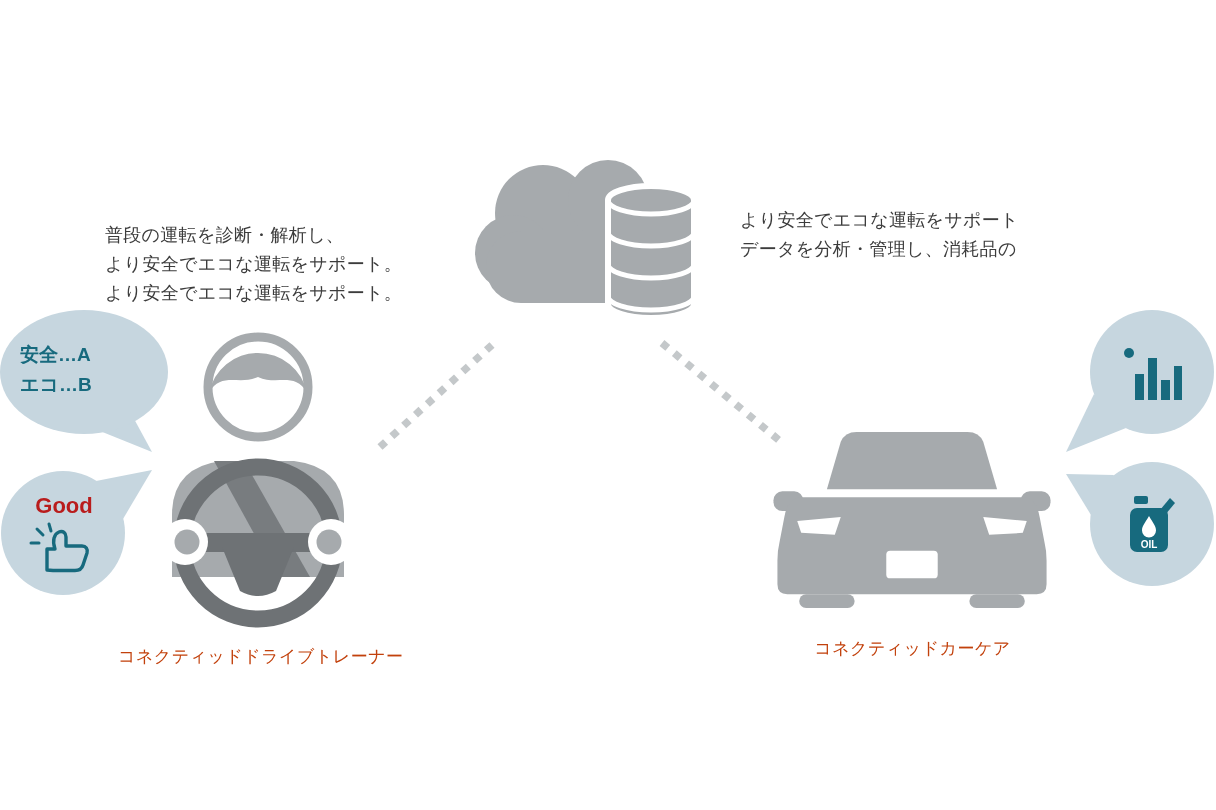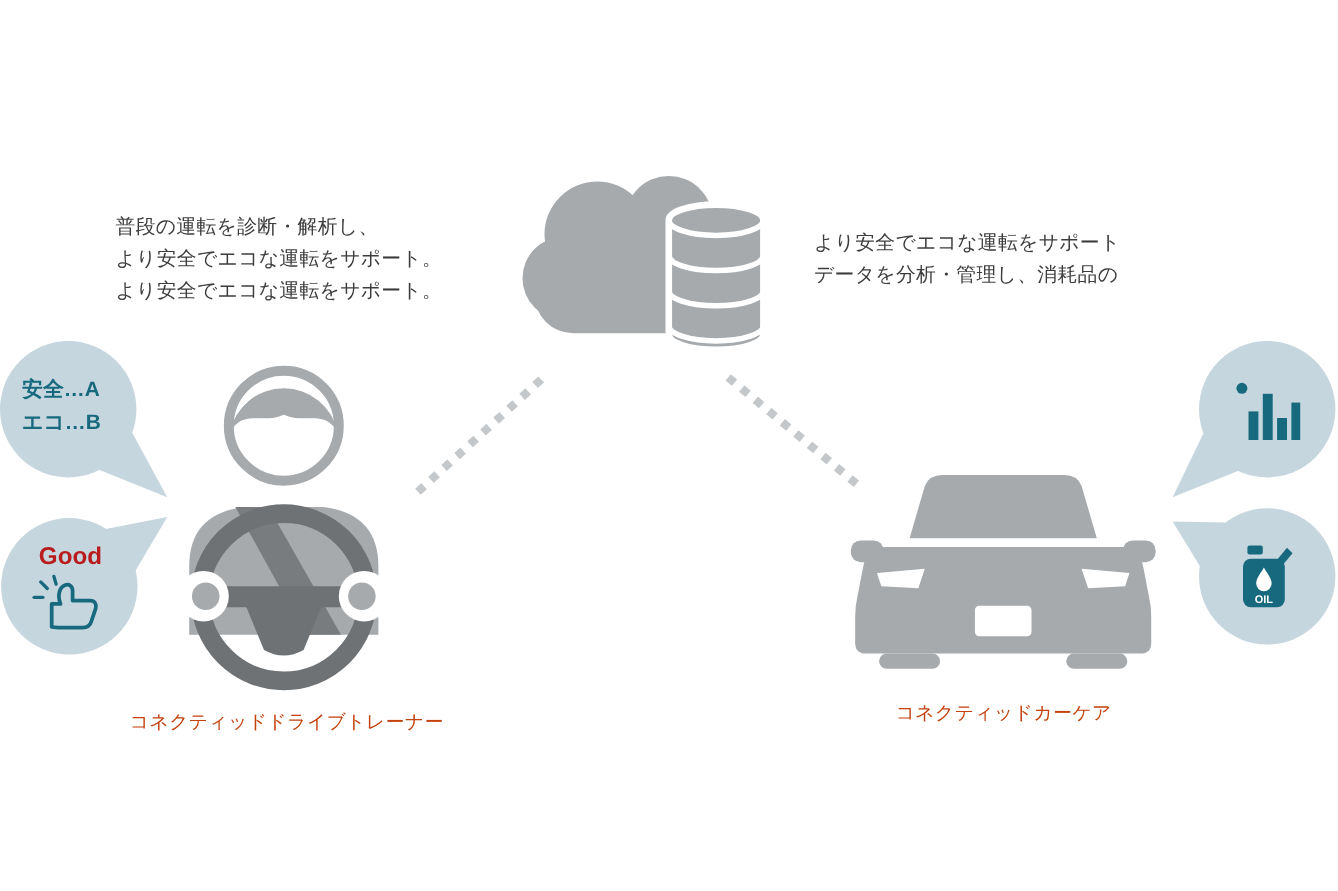--- a/index.html
+++ b/index.html
@@ -69,32 +69,32 @@
     </g>
     <g>
       <path d="M 140,72 A 43,14 0 0 1 226,72 L 226,176 A 43,14 0 0 1 140,176 Z" fill="#a6aaad" stroke="#ffffff" stroke-width="6"></path>
       <path d="M 140,72 A 43,14 0 0 0 226,72" fill="none" stroke="#ffffff" stroke-width="5"></path>
       <path d="M 140,104 A 43,14 0 0 0 226,104" fill="none" stroke="#ffffff" stroke-width="5"></path>
       <path d="M 140,136 A 43,14 0 0 0 226,136" fill="none" stroke="#ffffff" stroke-width="5"></path>
       <path d="M 140,168 A 43,14 0 0 0 226,168" fill="none" stroke="#ffffff" stroke-width="5"></path>
     </g>
   </svg>
 
-  <div class="abs desc" style="left:105px;top:192px;">
+  <div class="abs desc" style="left:105px;top:221px;">
     <div>普段の運転を診断・解析し、</div>
     <div>より安全でエコな運転をサポート。</div>
     <div>より安全でエコな運転をサポート。</div>
   </div>
 
   <div class="abs desc" style="left:740px;top:206px;">
     <div>より安全でエコな運転をサポート</div>
     <div>データを分析・管理し、消耗品の</div>
   </div>
 
-  <div class="abs bubble" style="left:0;top:310px;width:124px;height:124px;">
+  <div class="abs bubble" style="left:0;top:310px;width:124px;height:124px;padding-left:44px;">
     <div class="abs rating-text" style="left:20px;top:30px;">
       <div>安全…A</div>
       <div>エコ…B</div>
     </div>
   </div>
 
   <div class="abs bubble" style="left:1px;top:471px;width:124px;height:124px;">
     <div class="abs good-text" style="left:13px;top:22px;width:100px;">Good</div>
     <svg class="abs" style="left:26px;top:50px;" width="74" height="54" viewBox="0 0 74 54">
       <path d="M 20,49 L 20,28 L 28,28 C 25,20 27,13 32,11 C 36,9.5 39,12 39,16 L 39,25 L 55,25 C 59,25 61,28 60,32 L 56,44 C 55,47.5 52,49.5 48,49.5 L 26,49.5 Z" fill="none" stroke="#176a7e" stroke-width="3.4" stroke-linejoin="round" stroke-linecap="round"></path>

